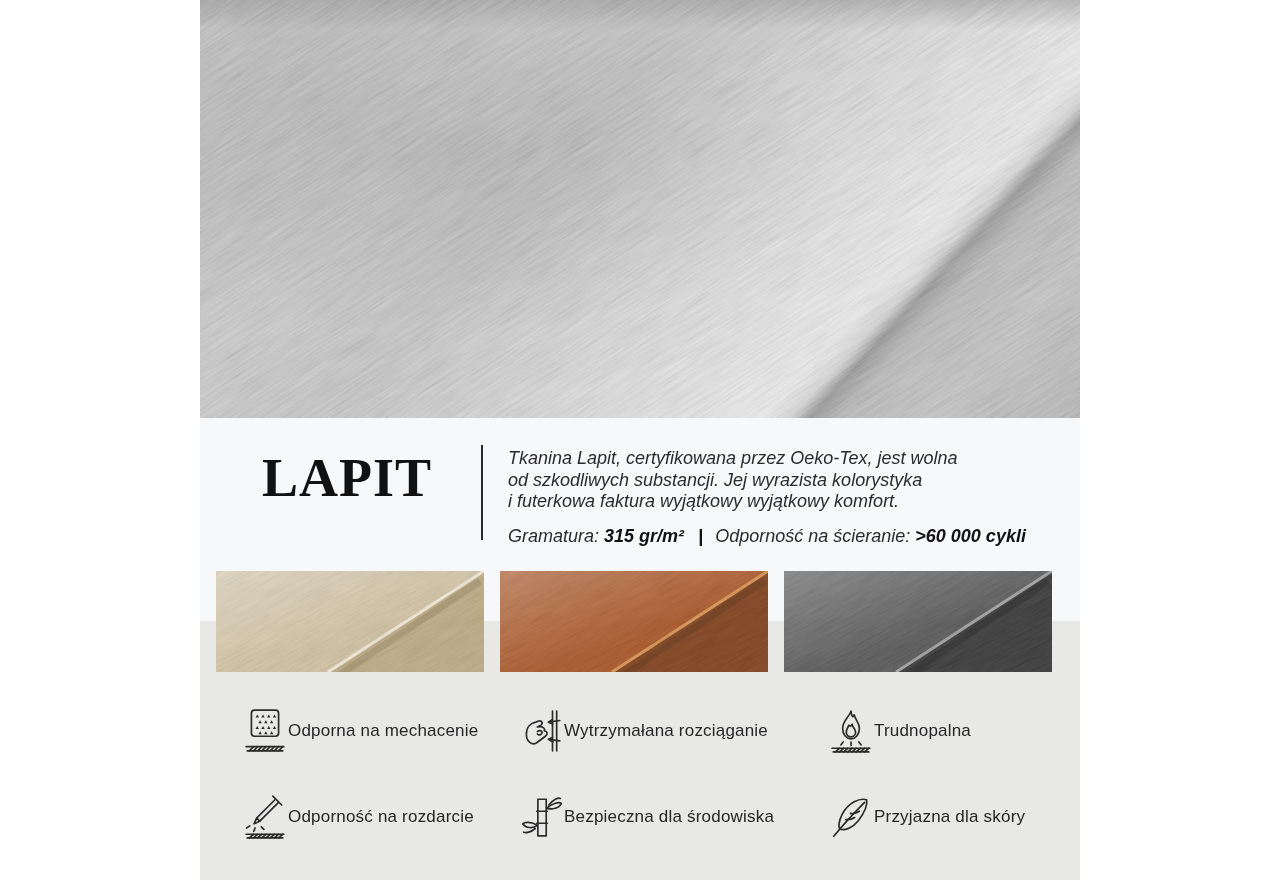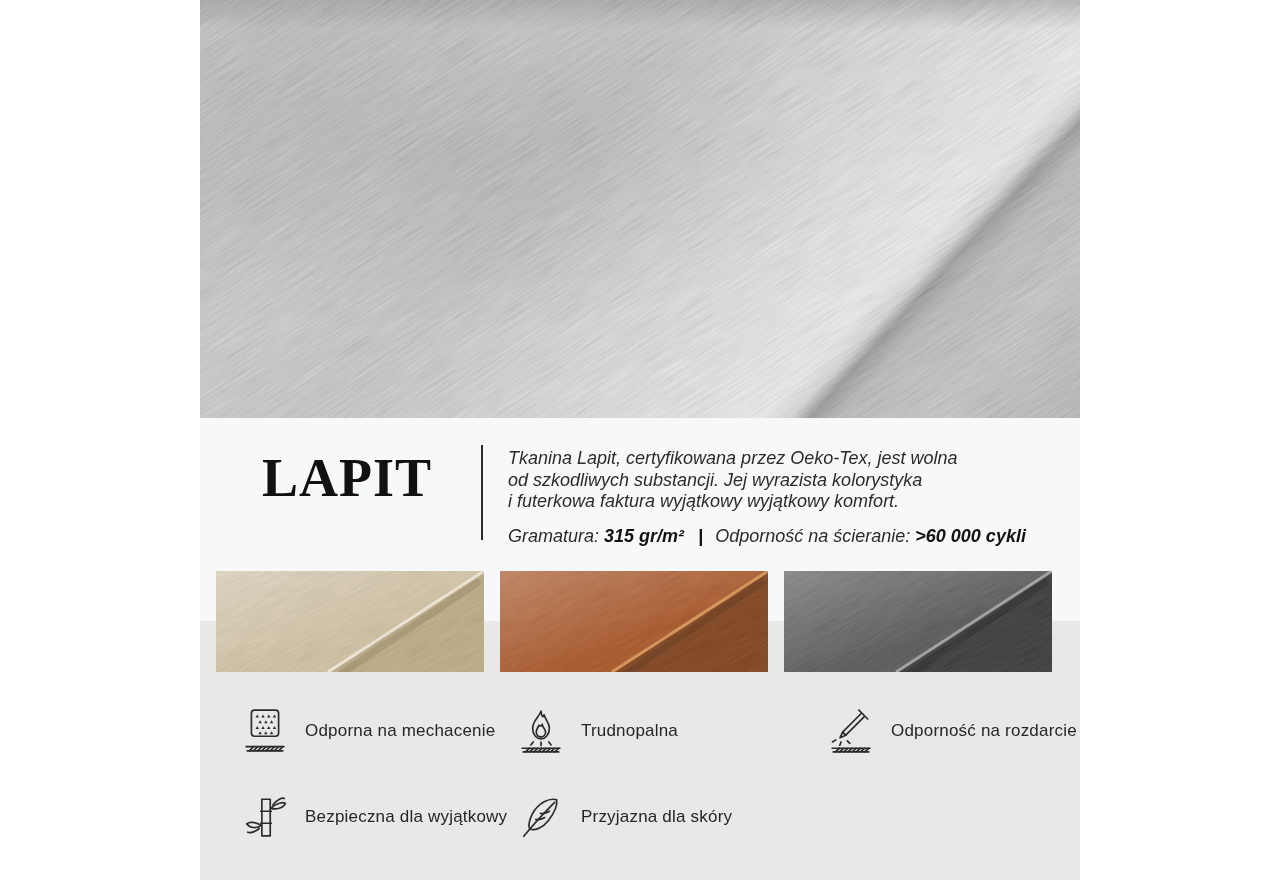--- a/index.html
+++ b/index.html
@@ -24,21 +24,21 @@
   .spec .sep{font-weight:700;margin:0 7px 0 9px;}
 
   
   .swatches{position:absolute;left:216px;top:571px;display:flex;gap:16px;}
   .swatch{width:268px;height:101px;}
   .swatch svg{display:block;width:268px;height:101px;}
 
   
   .features{position:absolute;left:242px;top:704px;display:grid;
             grid-template-columns:276px 310px auto;row-gap:32px;}
-  .feature{display:flex;align-items:center;gap:17px;height:54px;}
+  .feature{display:flex;align-items:center;height:54px;}
   .feature .ficon{width:46px;height:46px;flex:0 0 46px;}
   .feature .ficon svg{display:block;width:46px;height:46px;}
   .feature .flabel{font-size:17px;color:#262626;letter-spacing:.2px;white-space:nowrap;}
 
   .ln{stroke:#2b2b2b;stroke-width:1.6;fill:none;stroke-linecap:round;stroke-linejoin:round;}
   .fl{fill:#2b2b2b;stroke:none;}
 </style>
 </head>
 <body>
 
@@ -210,20 +210,34 @@
           </g>
           <g class="ln" stroke-width="1.4">
             <path d="M4 37 h36 M5 41 h34"></path>
             <path d="M7 41 l4-4 M11 41 l4-4 M15 41 l4-4 M19 41 l4-4 M23 41 l4-4 M27 41 l4-4 M31 41 l4-4 M35 41 l4-4"></path>
           </g>
         </svg>
       </span>
       <span class="flabel">Odporna na mechacenie</span>
     </div>
 
+    <div class="feature">
+      <span class="ficon">
+        <svg viewBox="0 0 44 44">
+          <g class="ln">
+            <path d="M33 3 v38 M37 3 v38"></path>
+            <path d="M40 12 L29 13.5 M29 13.5 l4 -2.6 M29 13.5 l4.3 1.8"></path>
+            <path d="M40 31.5 L29 30 M29 30 l4 -1.8 M29 30 l4.3 2.6"></path>
+            <path d="M8 25 C8 18.5 12 14.5 17 13.5 L20 12.5 C23 11.8 24.3 14.8 21.8 16.4 L18.5 18.2 C23 17 26.2 19 25.2 22 C28.2 22 28.8 25 26.2 27 L17.5 33.5 C13.5 36 8 32 8 25 Z"></path>
+            <path d="M18.5 22.5 C20.5 20.8 23.6 21.8 22.8 24.2 C22.3 25.8 19.8 26.3 18.6 24.8"></path>
+          </g>
+        </svg>
+      </span>
+      <span class="flabel">Wytrzymałana rozciąganie</span>
+    </div>
 
     <div class="feature">
       <span class="ficon">
         <svg viewBox="0 0 44 44">
           <g class="ln">
             <path d="M22 3 C20.5 8.5 14 12 14 19.5 C14 25.5 17.8 29.5 22 29.5 C26.2 29.5 30 25.5 30 19.5 C30 14 26.3 11.5 25 6.5 C24.3 9.5 22.5 8.5 22 3 Z"></path>
             <path d="M20 16.5 C18.3 19.5 17.5 21 17.5 23 C17.5 25.8 19.5 27.6 22 27.6 C24.5 27.6 26.4 25.7 26.4 23 C26.4 20.3 23.6 19.2 23.1 15.5 C22.6 17.3 21 17.6 20 16.5 Z"></path>
             <path d="M14.5 32.5 l-2.2 2.8 M22 32.5 v3.4 M29.5 32.5 l2.2 2.8"></path>
           </g>
           <g class="ln" stroke-width="1.4">
@@ -259,21 +273,21 @@
           <g class="ln">
             <path d="M19 5 h8 M19 5 v35 M27 5 v35 M19 40 h8"></path>
             <path d="M18 16.5 h10 M18 28 h10"></path>
             <path d="M27.5 13.5 C33 8.5 39.5 7.5 41.5 9 C39.5 13.5 32.5 15.5 27.5 13.5 Z"></path>
             <path d="M29.5 10.5 C33.5 5 38.5 3.2 40.5 4.2"></path>
             <path d="M18.5 30 C13 26.5 6.5 26.5 4.5 28.5 C7 32.5 14 33.5 18.5 30 Z"></path>
             <path d="M16.5 33 C12.5 36.5 7.5 37.5 5.5 36.5"></path>
           </g>
         </svg>
       </span>
-      <span class="flabel">Bezpieczna dla wyjątkowy</span>
+      <span class="flabel">Bezpieczna dla środowiska</span>
     </div>
 
     <div class="feature">
       <span class="ficon">
         <svg viewBox="0 0 44 44">
           <g class="ln">
             <path d="M37 5.5 C30.5 3.5 19.5 8 13.5 19.5 C10.5 25.5 9.5 31.5 11.5 33.5 C15.5 35.5 23.5 32.5 29 25.5 C34 19 38 11.5 37 5.5 Z"></path>
             <path d="M5.5 40.5 C14 30 24 19 35 8"></path>
             <path d="M17 24.5 C20 24.8 23 24.2 25.5 22.5 M21.5 18.5 C24 19 27.5 18.3 30 16.5"></path>
           </g>

